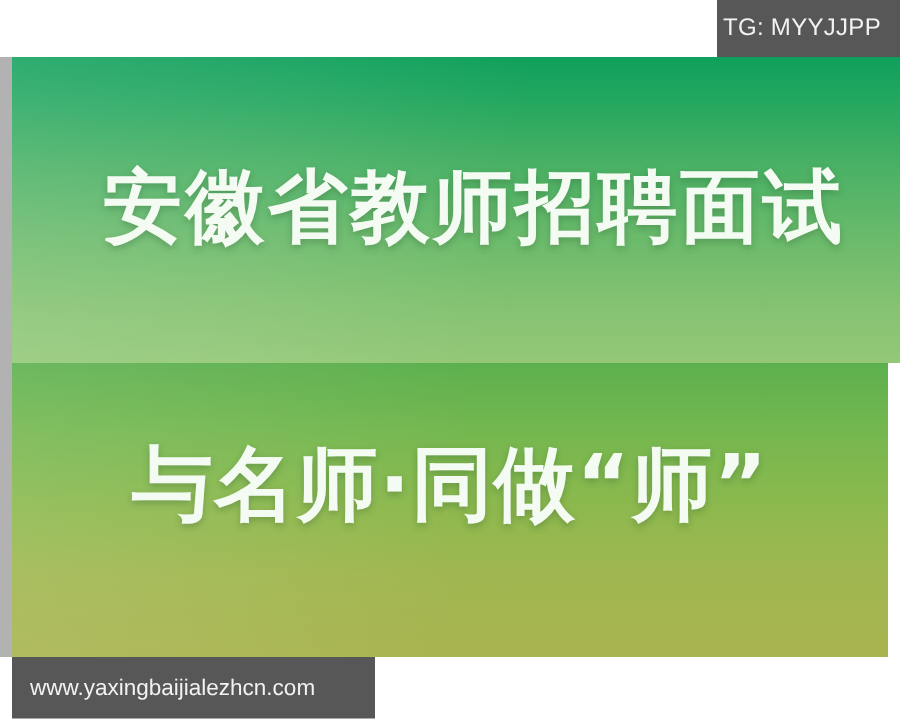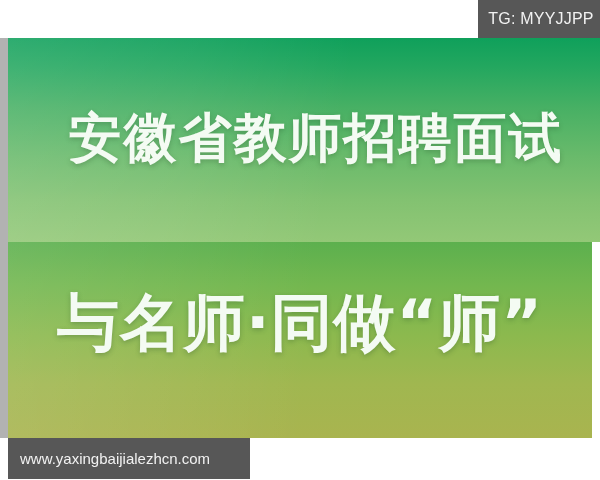--- a/index.html
+++ b/index.html
@@ -18,21 +18,20 @@
   
   .tg-badge {
     position: absolute;
     left: 478px;
     top: 0px;
     width: 122px;
     height: 38px;
     background: #575757;
     display: flex;
     align-items: center;
-    justify-content: center;
     box-sizing: border-box;
     padding-left: 4px;
   }
   .tg-badge-label {
     color: #f2f2f2;
     font-size: 16px;
     letter-spacing: 0.2px;
     white-space: nowrap;
     font-family: "Liberation Sans", "DejaVu Sans", sans-serif;
   }
@@ -116,21 +115,21 @@
     white-space: nowrap;
     font-family: "DejaVu Sans", "Liberation Sans", sans-serif;
     text-shadow: 0 2px 5px rgba(40,80,40,0.30);
   }
   .band-top .band-title {
     font-size: 53px;
     letter-spacing: 2px;
     margin-top: -2px;
   }
   .band-bottom .band-title {
-    font-size: 62px;
+    font-size: 54px;
     letter-spacing: 1px;
     margin-top: -34px;
   }
 
   
   .watermark-bar {
     position: absolute;
     left: 8px;
     top: 438px;
     width: 242px;

